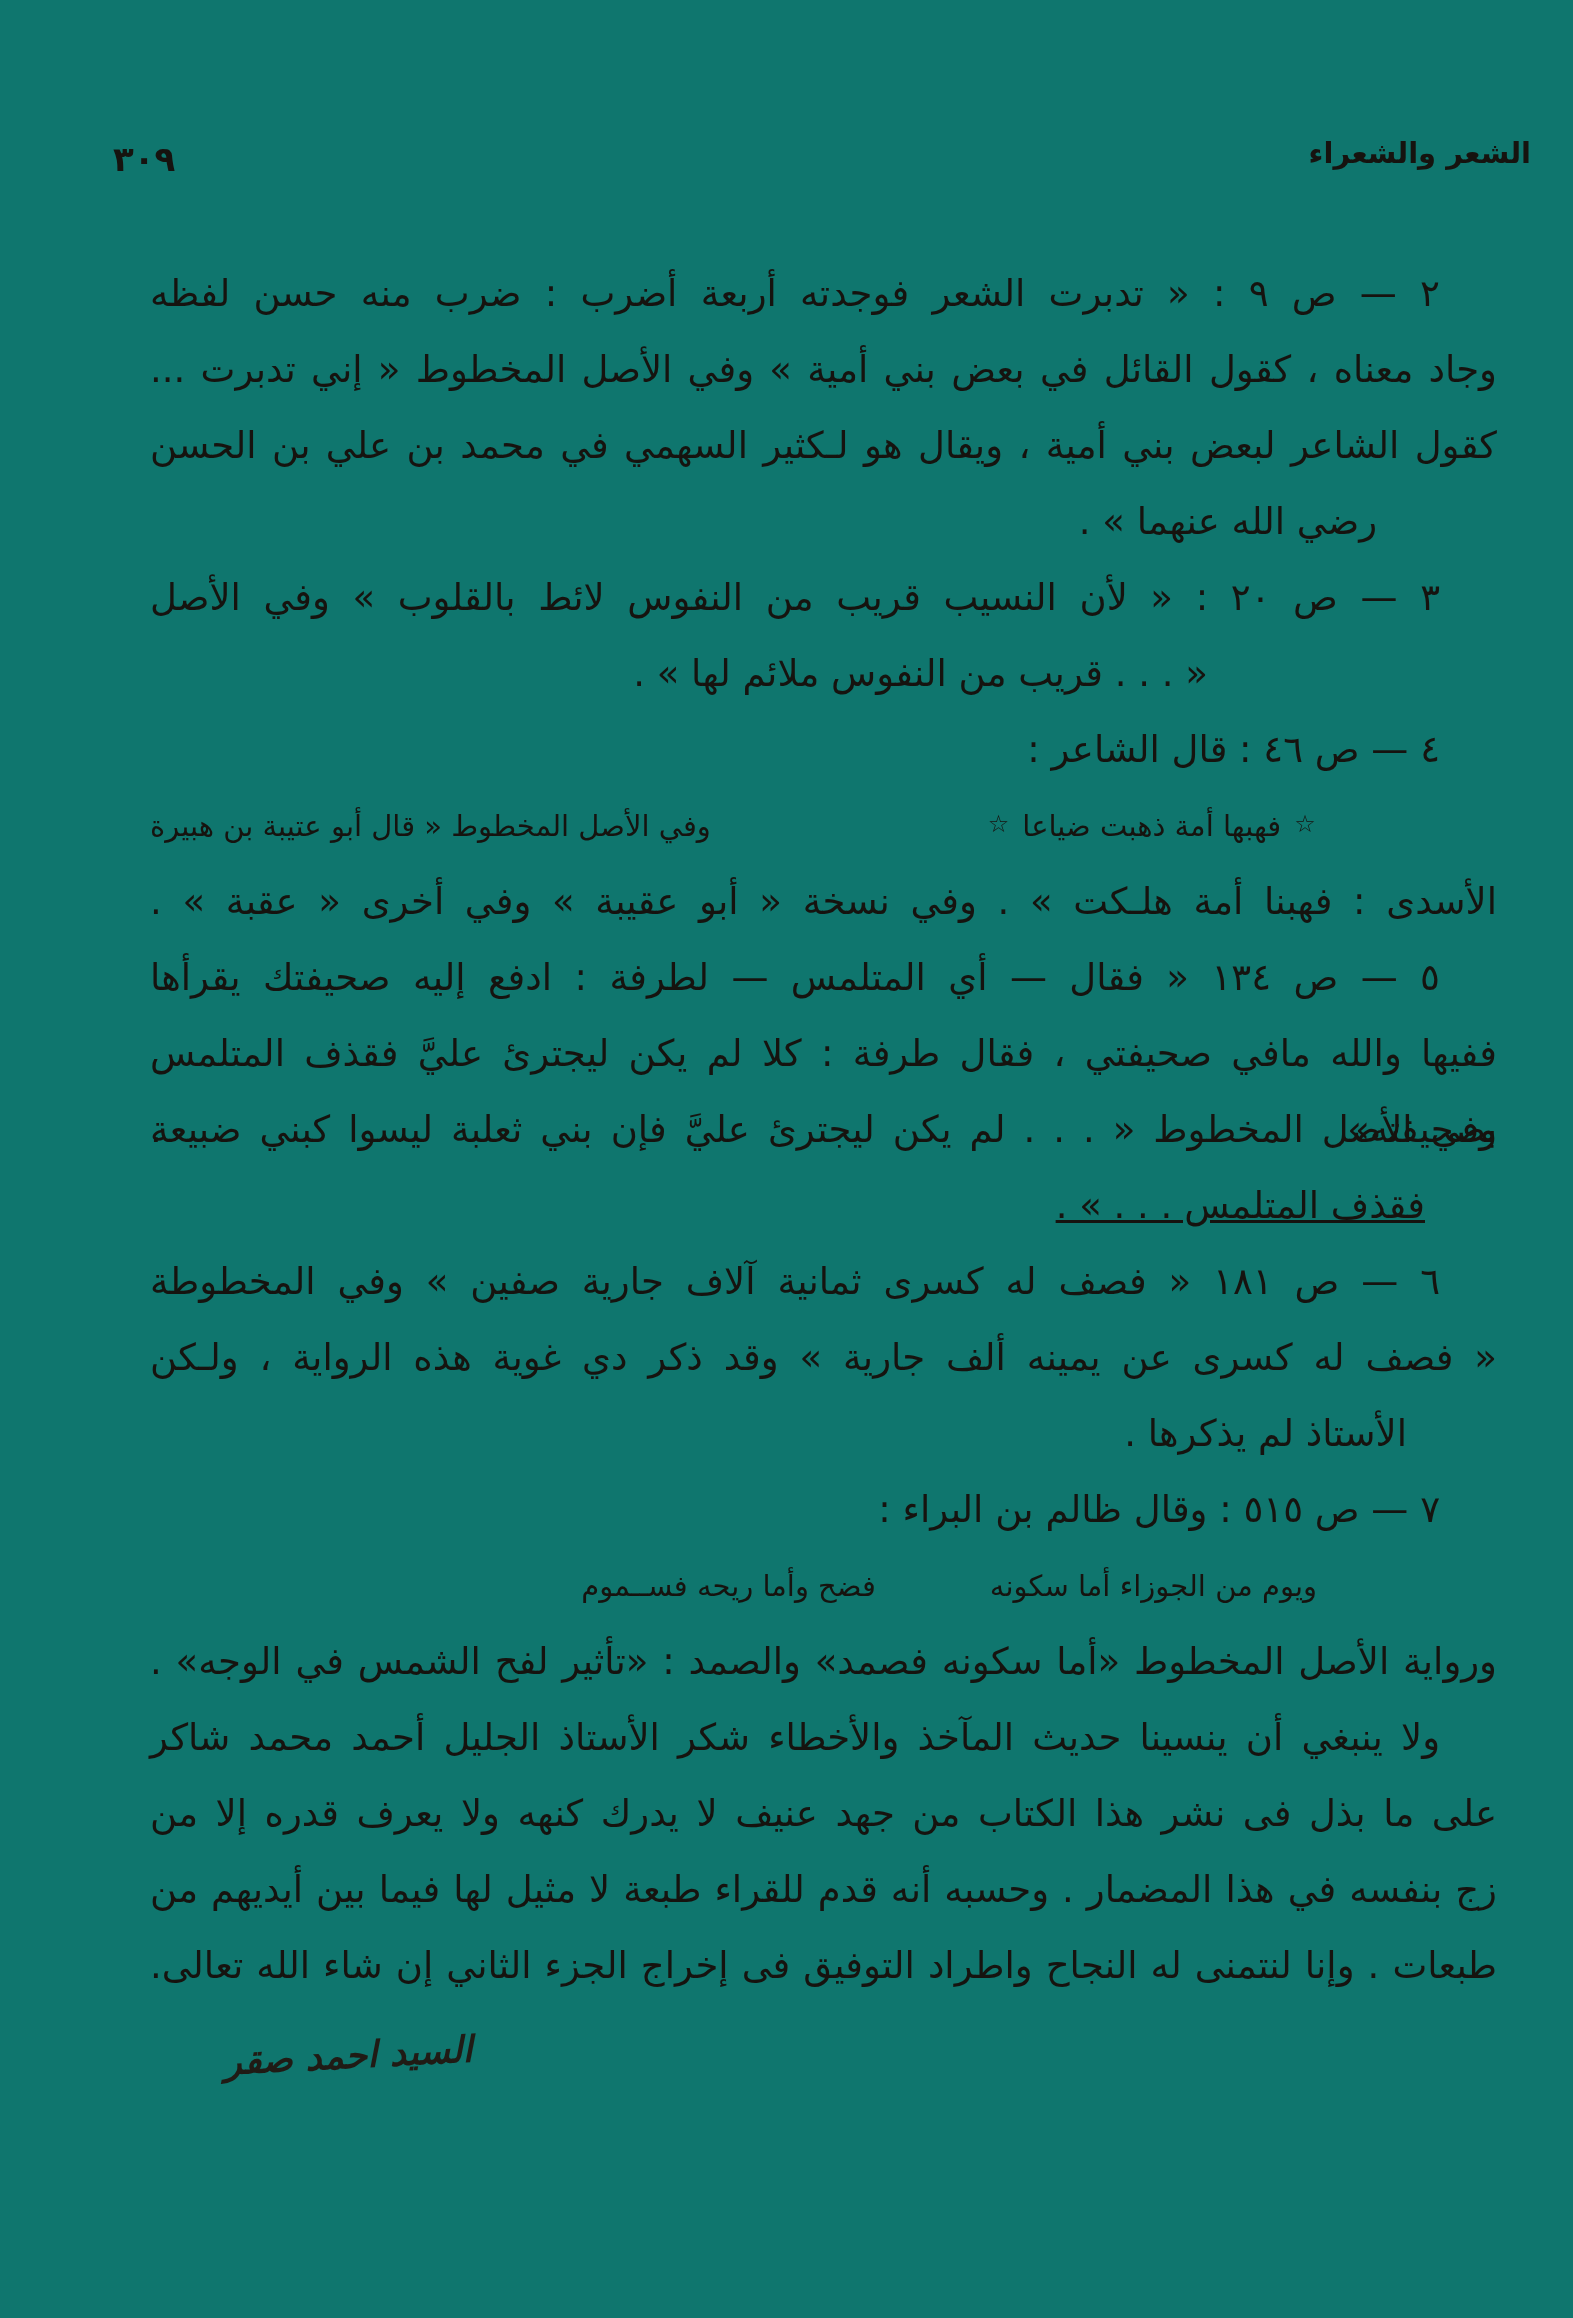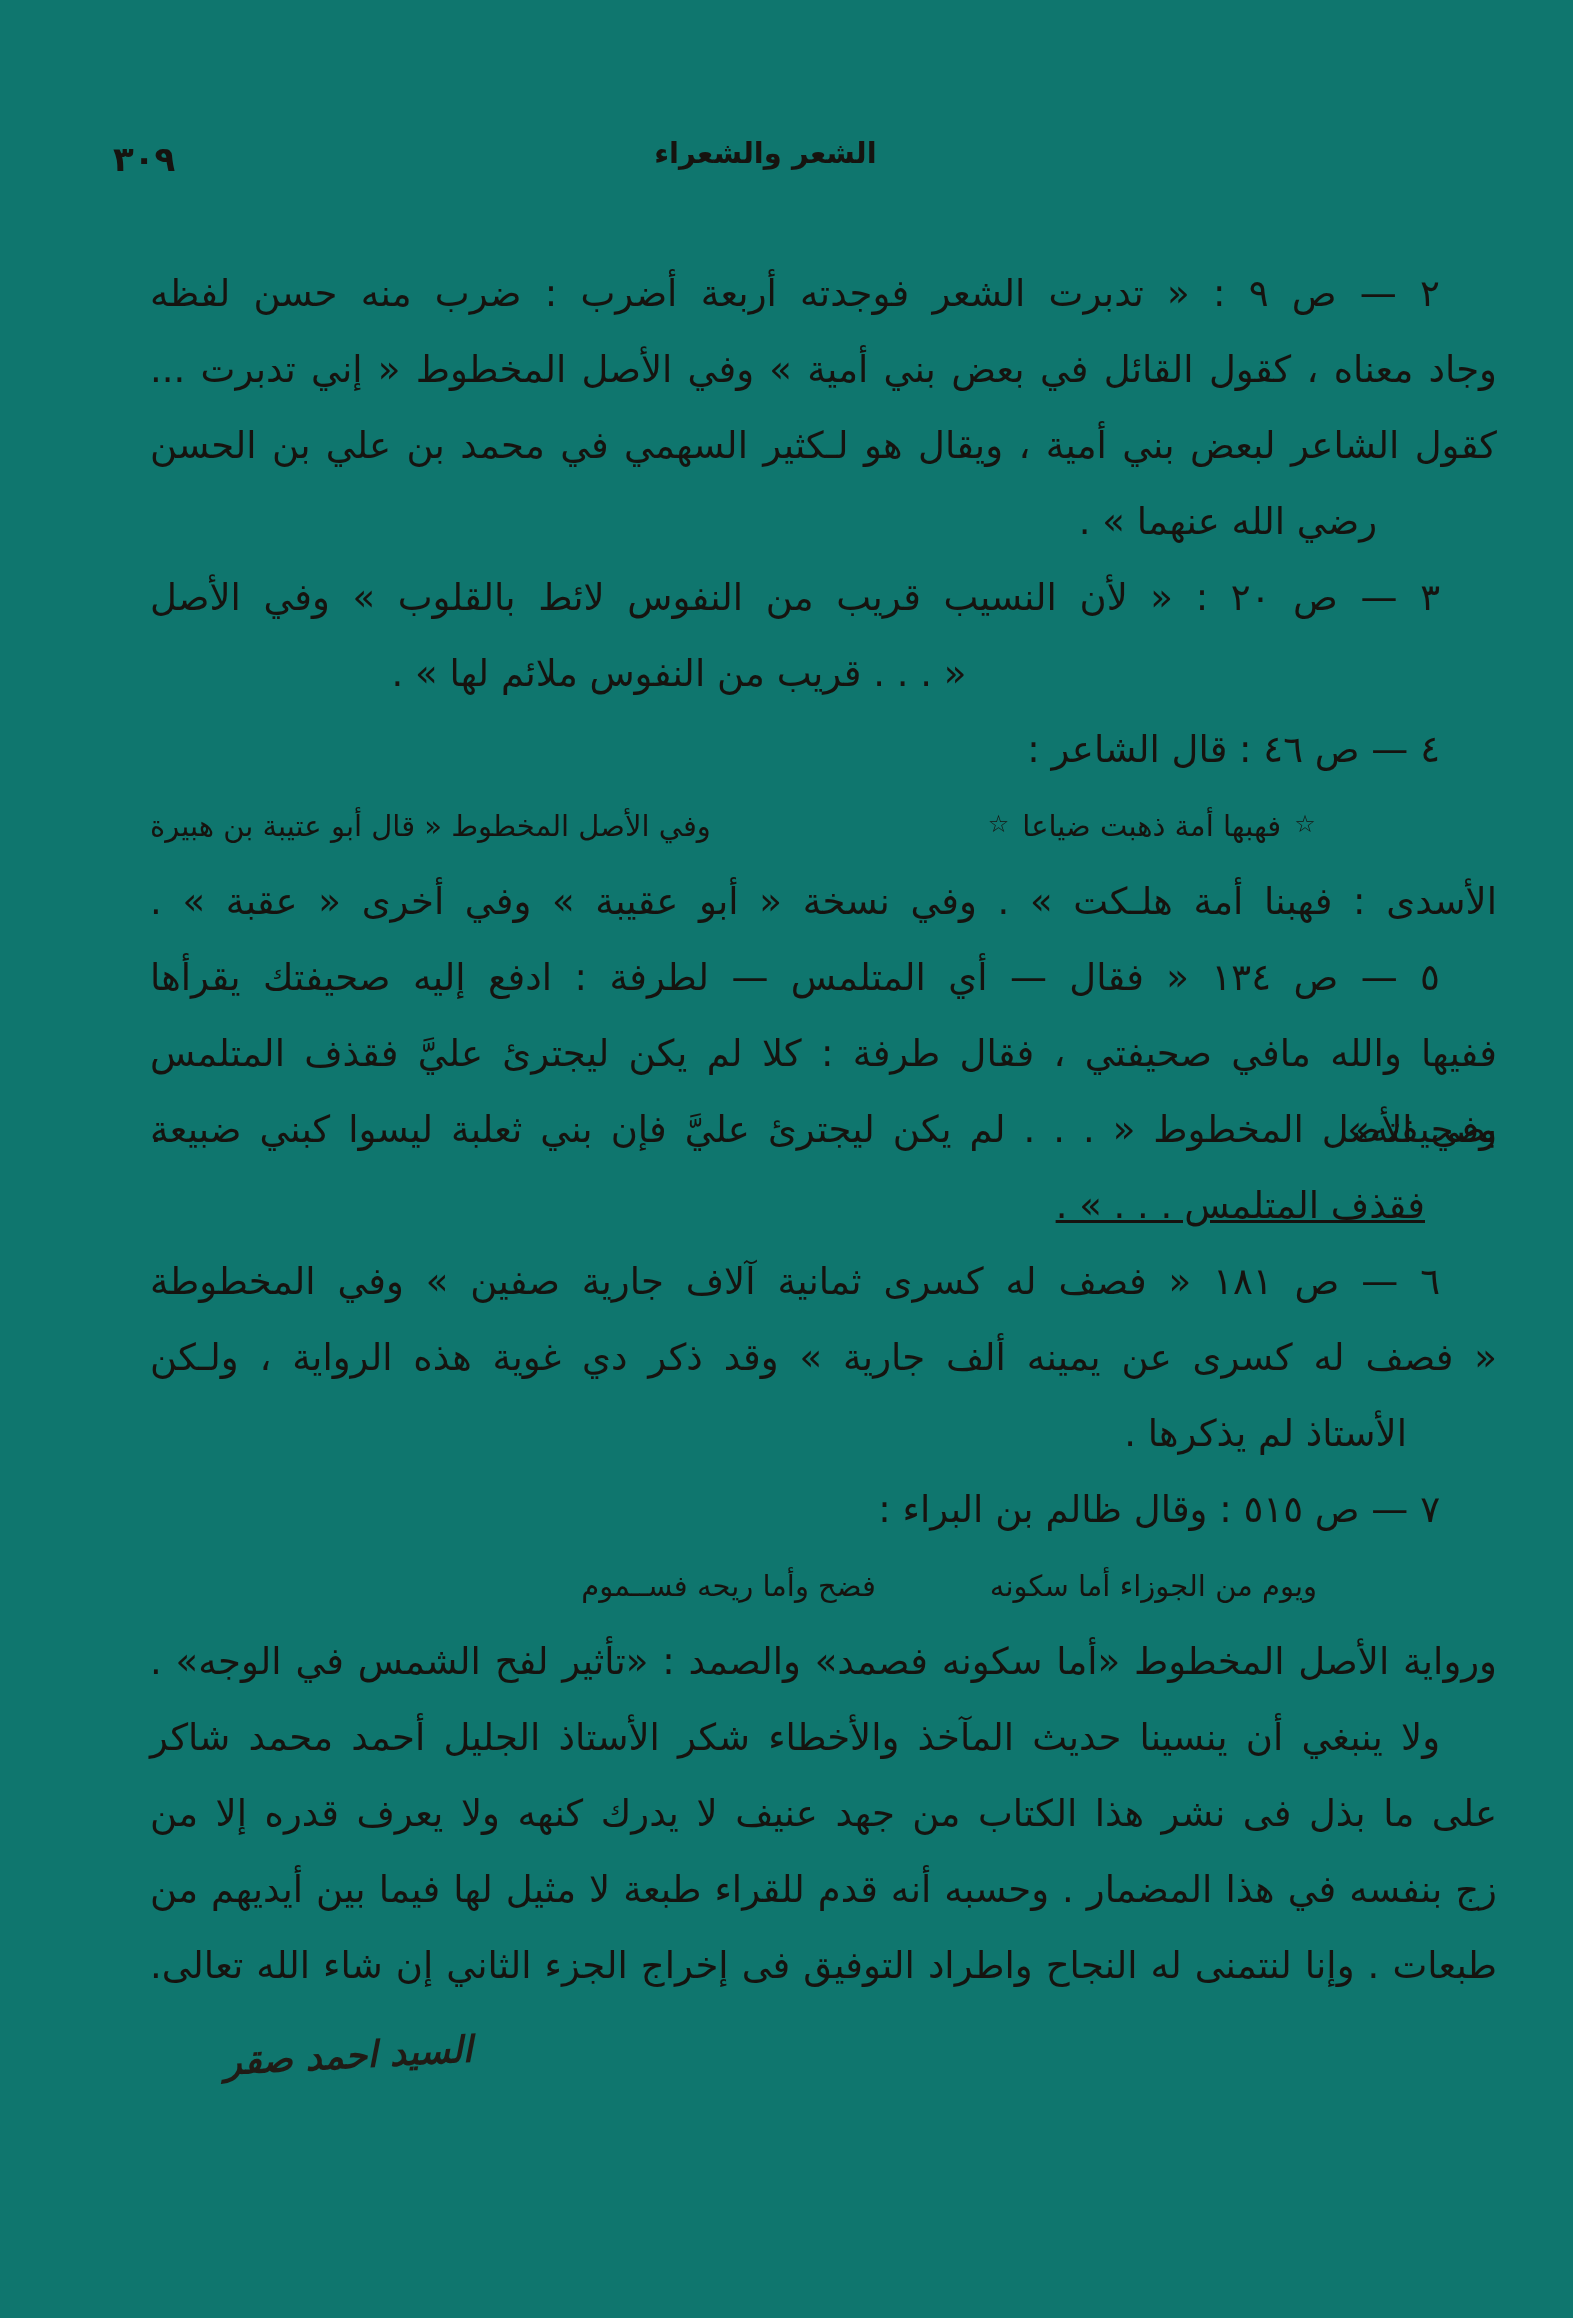--- a/index.html
+++ b/index.html
@@ -13,21 +13,21 @@
     overflow:hidden;
   }
   
   .pagenum{
     position:absolute;top:139px;left:113px;
     font-size:34px;font-weight:bold;letter-spacing:3.6px;
     direction:rtl;
   }
   .headtitle{
     position:absolute;top:136px;left:0;width:1531px;
-    text-align:center;font-size:29px;font-weight:bold;
+    text-align:right;font-size:29px;font-weight:bold;
     direction:rtl;
   }
   
   .textblock{
     position:absolute;top:256px;right:76px;width:1347px;
     direction:rtl;
   }
   .line{
     direction:rtl;unicode-bidi:embed;
     text-align:right;
@@ -36,21 +36,21 @@
     white-space:nowrap;
   }
   .just{
     text-align:justify;text-align-last:justify;
     white-space:normal;
   }
   .indent{padding-right:57px;}
   .pr120{padding-right:72px;text-decoration:underline;}
   .pr150{padding-right:90px;}
   .pr200{padding-right:120px;}
-  .pr480{padding-right:289px;text-align:center;}
+  .pr480{padding-right:289px;}
   .verseline{
     display:flex;direction:rtl;align-items:center;
     height:76px;font-size:29px;line-height:76px;
     white-space:nowrap;
   }
   .verse4{padding-right:168px;}
   .verse7{padding-right:180px;gap:114px;}
   .vstar{font-size:24px;margin:0 13.2px;position:relative;top:-2.4px;}
   .vspacer{flex:1;}
   .stretch{letter-spacing:0.6px;}

